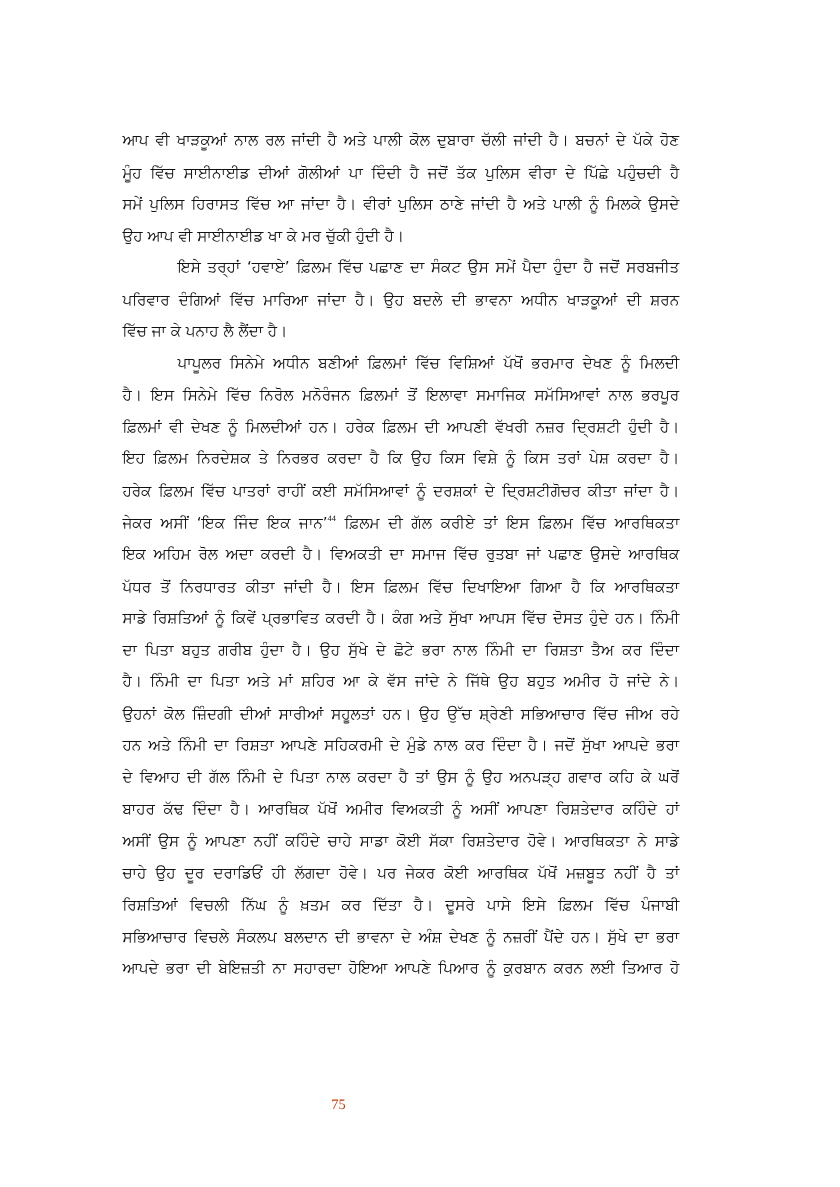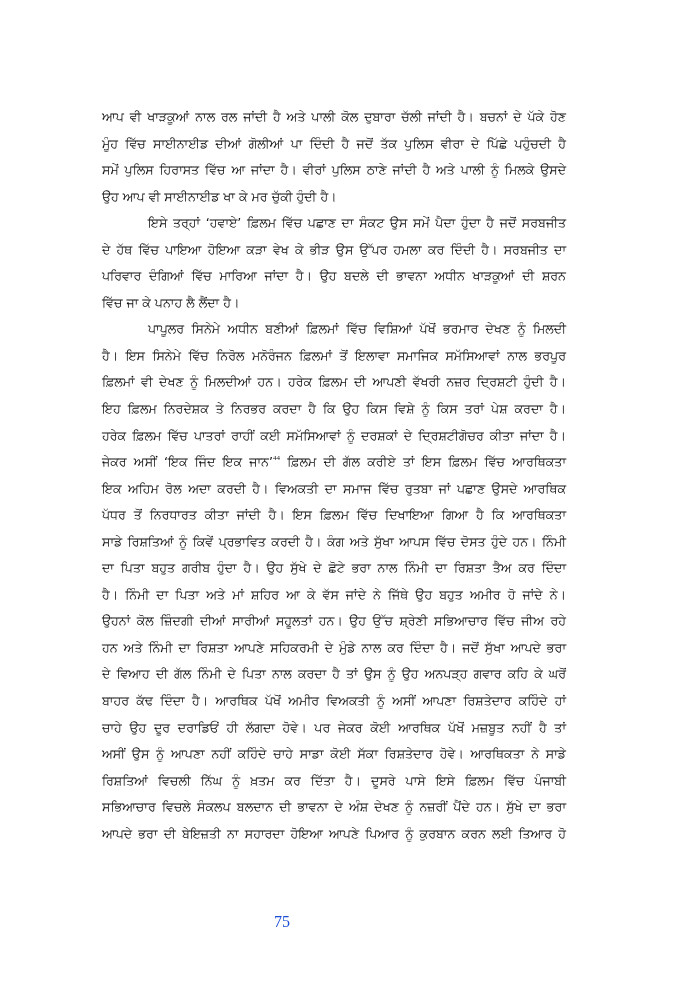--- a/index.html
+++ b/index.html
@@ -49,60 +49,59 @@
     line-height: 0;
     font-family: Liberation Serif, serif;
   }
   .page-number {
     position: absolute;
     left: 0;
     width: 564px;
     top: 913px;
     text-align: center;
     font-family: "Liberation Serif", serif;
-    font-size: 16px;
-    color: #1d4ed8;
+    font-size: 12px;
+    color: #c2410c;
   }
 </style>
 </head>
 <body>
 
 <div class="page">
 
   <div class="para">
     <span class="line">ਆਪ ਵੀ ਖਾੜਕੂਆਂ ਨਾਲ ਰਲ ਜਾਂਦੀ ਹੈ ਅਤੇ ਪਾਲੀ ਕੋਲ ਦੁਬਾਰਾ ਚੱਲੀ ਜਾਂਦੀ ਹੈ। ਬਚਨਾਂ ਦੇ ਪੱਕੇ ਹੋਣ</span>
     <span class="line">ਮੂੰਹ ਵਿੱਚ ਸਾਈਨਾਈਡ ਦੀਆਂ ਗੋਲੀਆਂ ਪਾ ਦਿੰਦੀ ਹੈ ਜਦੋਂ ਤੱਕ ਪੁਲਿਸ ਵੀਰਾ ਦੇ ਪਿੱਛੇ ਪਹੁੰਚਦੀ ਹੈ</span>
     <span class="line">ਸਮੇਂ ਪੁਲਿਸ ਹਿਰਾਸਤ ਵਿੱਚ ਆ ਜਾਂਦਾ ਹੈ। ਵੀਰਾਂ ਪੁਲਿਸ ਠਾਣੇ ਜਾਂਦੀ ਹੈ ਅਤੇ ਪਾਲੀ ਨੂੰ ਮਿਲਕੇ ਉਸਦੇ</span>
     <span class="line last">ਉਹ ਆਪ ਵੀ ਸਾਈਨਾਈਡ ਖਾ ਕੇ ਮਰ ਚੁੱਕੀ ਹੁੰਦੀ ਹੈ।</span>
   </div>
 
   <div class="para">
     <span class="line indent">ਇਸੇ ਤਰ੍ਹਾਂ ‘ਹਵਾਏ’ ਫ਼ਿਲਮ ਵਿੱਚ ਪਛਾਣ ਦਾ ਸੰਕਟ ਉਸ ਸਮੇਂ ਪੈਦਾ ਹੁੰਦਾ ਹੈ ਜਦੋਂ ਸਰਬਜੀਤ</span>
-    <span class="line">ਦੇ ਹੱਥ ਵਿੱਚ ਪਾਇਆ ਹੋਇਆ ਕੜਾ ਵੇਖ ਕੇ ਭੀੜ ਉਸ ਉੱਪਰ ਹਮਲਾ ਕਰ ਦਿੰਦੀ ਹੈ। ਸਰਬਜੀਤ ਦਾ</span>
     <span class="line">ਪਰਿਵਾਰ ਦੰਗਿਆਂ ਵਿੱਚ ਮਾਰਿਆ ਜਾਂਦਾ ਹੈ। ਉਹ ਬਦਲੇ ਦੀ ਭਾਵਨਾ ਅਧੀਨ ਖਾੜਕੂਆਂ ਦੀ ਸ਼ਰਨ</span>
     <span class="line last">ਵਿੱਚ ਜਾ ਕੇ ਪਨਾਹ ਲੈ ਲੈਂਦਾ ਹੈ।</span>
   </div>
 
   <div class="para">
     <span class="line indent">ਪਾਪੂਲਰ ਸਿਨੇਮੇ ਅਧੀਨ ਬਣੀਆਂ ਫ਼ਿਲਮਾਂ ਵਿੱਚ ਵਿਸ਼ਿਆਂ ਪੱਖੋਂ ਭਰਮਾਰ ਦੇਖਣ ਨੂੰ ਮਿਲਦੀ</span>
     <span class="line">ਹੈ। ਇਸ ਸਿਨੇਮੇ ਵਿੱਚ ਨਿਰੋਲ ਮਨੋਰੰਜਨ ਫ਼ਿਲਮਾਂ ਤੋਂ ਇਲਾਵਾ ਸਮਾਜਿਕ ਸਮੱਸਿਆਵਾਂ ਨਾਲ ਭਰਪੂਰ</span>
     <span class="line">ਫ਼ਿਲਮਾਂ ਵੀ ਦੇਖਣ ਨੂੰ ਮਿਲਦੀਆਂ ਹਨ। ਹਰੇਕ ਫ਼ਿਲਮ ਦੀ ਆਪਣੀ ਵੱਖਰੀ ਨਜ਼ਰ ਦ੍ਰਿਸ਼ਟੀ ਹੁੰਦੀ ਹੈ।</span>
     <span class="line">ਇਹ ਫ਼ਿਲਮ ਨਿਰਦੇਸ਼ਕ ਤੇ ਨਿਰਭਰ ਕਰਦਾ ਹੈ ਕਿ ਉਹ ਕਿਸ ਵਿਸ਼ੇ ਨੂੰ ਕਿਸ ਤਰਾਂ ਪੇਸ਼ ਕਰਦਾ ਹੈ।</span>
     <span class="line">ਹਰੇਕ ਫ਼ਿਲਮ ਵਿੱਚ ਪਾਤਰਾਂ ਰਾਹੀਂ ਕਈ ਸਮੱਸਿਆਵਾਂ ਨੂੰ ਦਰਸ਼ਕਾਂ ਦੇ ਦ੍ਰਿਸ਼ਟੀਗੋਚਰ ਕੀਤਾ ਜਾਂਦਾ ਹੈ।</span>
     <span class="line"><span>ਜੇਕਰ ਅਸੀਂ ‘ਇਕ ਜਿੰਦ ਇਕ ਜਾਨ’</span><sup class="fn">44</sup><span> ਫ਼ਿਲਮ ਦੀ ਗੱਲ ਕਰੀਏ ਤਾਂ ਇਸ ਫ਼ਿਲਮ ਵਿੱਚ ਆਰਥਿਕਤਾ</span></span>
     <span class="line">ਇਕ ਅਹਿਮ ਰੋਲ ਅਦਾ ਕਰਦੀ ਹੈ। ਵਿਅਕਤੀ ਦਾ ਸਮਾਜ ਵਿੱਚ ਰੁਤਬਾ ਜਾਂ ਪਛਾਣ ਉਸਦੇ ਆਰਥਿਕ</span>
     <span class="line">ਪੱਧਰ ਤੋਂ ਨਿਰਧਾਰਤ ਕੀਤਾ ਜਾਂਦੀ ਹੈ। ਇਸ ਫ਼ਿਲਮ ਵਿੱਚ ਦਿਖਾਇਆ ਗਿਆ ਹੈ ਕਿ ਆਰਥਿਕਤਾ</span>
     <span class="line">ਸਾਡੇ ਰਿਸ਼ਤਿਆਂ ਨੂੰ ਕਿਵੇਂ ਪ੍ਰਭਾਵਿਤ ਕਰਦੀ ਹੈ। ਕੰਗ ਅਤੇ ਸੁੱਖਾ ਆਪਸ ਵਿੱਚ ਦੋਸਤ ਹੁੰਦੇ ਹਨ। ਨਿੰਮੀ</span>
     <span class="line">ਦਾ ਪਿਤਾ ਬਹੁਤ ਗਰੀਬ ਹੁੰਦਾ ਹੈ। ਉਹ ਸੁੱਖੇ ਦੇ ਛੋਟੇ ਭਰਾ ਨਾਲ ਨਿੰਮੀ ਦਾ ਰਿਸ਼ਤਾ ਤੈਅ ਕਰ ਦਿੰਦਾ</span>
     <span class="line">ਹੈ। ਨਿੰਮੀ ਦਾ ਪਿਤਾ ਅਤੇ ਮਾਂ ਸ਼ਹਿਰ ਆ ਕੇ ਵੱਸ ਜਾਂਦੇ ਨੇ ਜਿੱਥੇ ਉਹ ਬਹੁਤ ਅਮੀਰ ਹੋ ਜਾਂਦੇ ਨੇ।</span>
     <span class="line">ਉਹਨਾਂ ਕੋਲ ਜ਼ਿੰਦਗੀ ਦੀਆਂ ਸਾਰੀਆਂ ਸਹੂਲਤਾਂ ਹਨ। ਉਹ ਉੱਚ ਸ਼੍ਰੇਣੀ ਸਭਿਆਚਾਰ ਵਿੱਚ ਜੀਅ ਰਹੇ</span>
     <span class="line">ਹਨ ਅਤੇ ਨਿੰਮੀ ਦਾ ਰਿਸ਼ਤਾ ਆਪਣੇ ਸਹਿਕਰਮੀ ਦੇ ਮੁੰਡੇ ਨਾਲ ਕਰ ਦਿੰਦਾ ਹੈ। ਜਦੋਂ ਸੁੱਖਾ ਆਪਦੇ ਭਰਾ</span>
     <span class="line">ਦੇ ਵਿਆਹ ਦੀ ਗੱਲ ਨਿੰਮੀ ਦੇ ਪਿਤਾ ਨਾਲ ਕਰਦਾ ਹੈ ਤਾਂ ਉਸ ਨੂੰ ਉਹ ਅਨਪੜ੍ਹ ਗਵਾਰ ਕਹਿ ਕੇ ਘਰੋਂ</span>
     <span class="line">ਬਾਹਰ ਕੱਢ ਦਿੰਦਾ ਹੈ। ਆਰਥਿਕ ਪੱਖੋਂ ਅਮੀਰ ਵਿਅਕਤੀ ਨੂੰ ਅਸੀਂ ਆਪਣਾ ਰਿਸ਼ਤੇਦਾਰ ਕਹਿੰਦੇ ਹਾਂ</span>
+    <span class="line">ਅਸੀਂ ਉਸ ਨੂੰ ਆਪਣਾ ਨਹੀਂ ਕਹਿੰਦੇ ਚਾਹੇ ਸਾਡਾ ਕੋਈ ਸੱਕਾ ਰਿਸ਼ਤੇਦਾਰ ਹੋਵੇ। ਆਰਥਿਕਤਾ ਨੇ ਸਾਡੇ</span>
     <span class="line">ਚਾਹੇ ਉਹ ਦੂਰ ਦਰਾਡਿਓਂ ਹੀ ਲੱਗਦਾ ਹੋਵੇ। ਪਰ ਜੇਕਰ ਕੋਈ ਆਰਥਿਕ ਪੱਖੋਂ ਮਜ਼ਬੂਤ ਨਹੀਂ ਹੈ ਤਾਂ</span>
-    <span class="line">ਅਸੀਂ ਉਸ ਨੂੰ ਆਪਣਾ ਨਹੀਂ ਕਹਿੰਦੇ ਚਾਹੇ ਸਾਡਾ ਕੋਈ ਸੱਕਾ ਰਿਸ਼ਤੇਦਾਰ ਹੋਵੇ। ਆਰਥਿਕਤਾ ਨੇ ਸਾਡੇ</span>
     <span class="line">ਰਿਸ਼ਤਿਆਂ ਵਿਚਲੀ ਨਿੱਘ ਨੂੰ ਖ਼ਤਮ ਕਰ ਦਿੱਤਾ ਹੈ। ਦੂਸਰੇ ਪਾਸੇ ਇਸੇ ਫ਼ਿਲਮ ਵਿੱਚ ਪੰਜਾਬੀ</span>
     <span class="line">ਸਭਿਆਚਾਰ ਵਿਚਲੇ ਸੰਕਲਪ ਬਲਦਾਨ ਦੀ ਭਾਵਨਾ ਦੇ ਅੰਸ਼ ਦੇਖਣ ਨੂੰ ਨਜ਼ਰੀਂ ਪੈਂਦੇ ਹਨ। ਸੁੱਖੇ ਦਾ ਭਰਾ</span>
     <span class="line">ਆਪਦੇ ਭਰਾ ਦੀ ਬੇਇਜ਼ਤੀ ਨਾ ਸਹਾਰਦਾ ਹੋਇਆ ਆਪਣੇ ਪਿਆਰ ਨੂੰ ਕੁਰਬਾਨ ਕਰਨ ਲਈ ਤਿਆਰ ਹੋ</span>
   </div>
 </div>
 
 <div class="page-number">75</div>
 
 </body></html>

